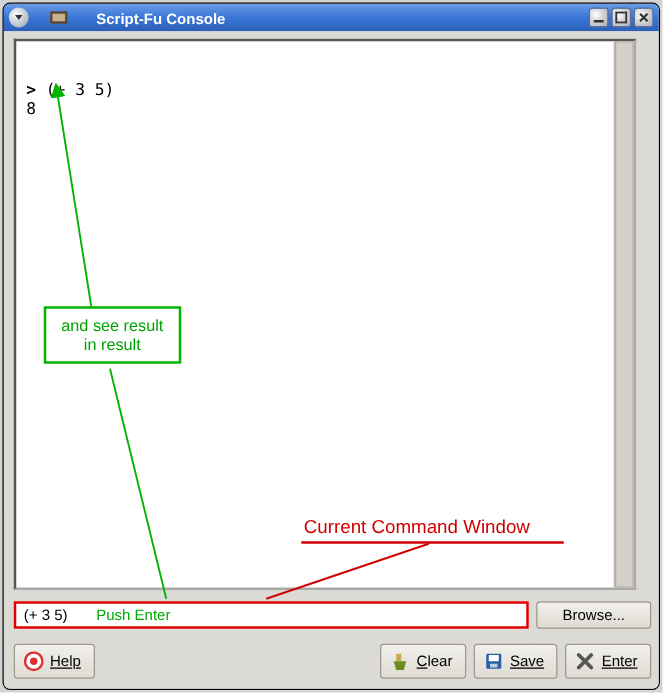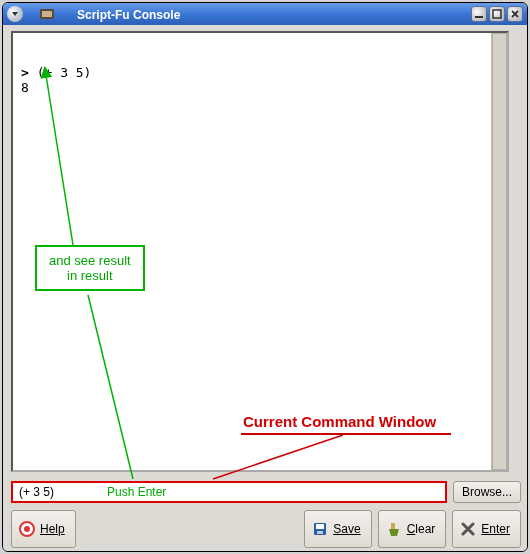--- a/index.html
+++ b/index.html
@@ -110,39 +110,38 @@
   }
   .cmd-input {
     border:none; outline:none;
     font-family: sans-serif;
     font-size:12px;
     width:60px;
     background:transparent;
   }
   .cmd-hint {
     color:#0a0; font-size:12px;
-    margin-left:30px;
   }
   .browse-btn {
     height:22px;
-    padding:0 8px;
+    padding:0 20px;
     background:linear-gradient(#f2f0ec,#dedbd3);
     border:1px solid #9c988e;
     border-radius:3px;
     font-size:12px;
     cursor:pointer;
   }
   .bottom-row {
     position:absolute;
     left:8px; bottom:6px;
     width:510px; height:32px;
     display:flex; align-items:center;
   }
   .btn {
-    height:38px;
+    height:28px;
     padding:0 10px 0 6px;
     background:linear-gradient(#f2f0ec,#dedbd3);
     border:1px solid #9c988e;
     border-radius:3px;
     font-size:12px;
     display:flex; align-items:center; gap:4px;
     cursor:pointer;
   }
   .btn .ul { text-decoration: underline; }
   .spacer { flex:1; }
@@ -155,21 +154,21 @@
     color:#00a400;
     font-size:13px;
     text-align:center;
     padding:6px 12px;
     background:transparent;
   }
   .anno-red-label {
     position:absolute;
     color:#d00000;
     font-size:15px;
-    font-weight:700;
+    font-weight:400;
   }
   .anno-red-underline {
     position:absolute;
     height:2px;
     background:#d00000;
   }
   svg.overlay {
     position:absolute;
     left:0; top:0;
     width:526px; height:528px;
@@ -240,35 +239,35 @@
               <circle cx="8" cy="8" r="7" fill="#fff" stroke="#d33" stroke-width="2"></circle>
               <circle cx="8" cy="8" r="3" fill="#d33"></circle>
             </svg>
         </span>
         <span><span class="ul">Help</span></span>
       </button>
       <div class="spacer"></div>
       <button class="btn" style="margin-right:6px;">
         <span class="iconbox">
           <svg width="16" height="16" viewBox="0 0 16 16">
+              <rect x="5" y="2" width="4" height="6" fill="#caa94a"></rect>
+              <path d="M3 8 L13 8 L11 15 L5 15 Z" fill="#6b8e23"></path>
+            </svg>
+        </span>
+        <span><span class="ul">C</span><span>lear</span></span>
+      </button>
+      <button class="btn" style="margin-right:6px;">
+        <span class="iconbox">
+          <svg width="16" height="16" viewBox="0 0 16 16">
               <rect x="2" y="2" width="12" height="12" rx="1" fill="#2a5fa8"></rect>
               <rect x="4" y="3" width="8" height="5" fill="#fff"></rect>
               <rect x="5" y="10" width="6" height="3" fill="#bcd"></rect>
             </svg>
         </span>
         <span><span class="ul">Save</span></span>
-      </button>
-      <button class="btn" style="margin-right:6px;">
-        <span class="iconbox">
-          <svg width="16" height="16" viewBox="0 0 16 16">
-              <rect x="5" y="2" width="4" height="6" fill="#caa94a"></rect>
-              <path d="M3 8 L13 8 L11 15 L5 15 Z" fill="#6b8e23"></path>
-            </svg>
-        </span>
-        <span><span class="ul">C</span><span>lear</span></span>
       </button>
       <button class="btn">
         <span class="iconbox">
           <svg width="14" height="14" viewBox="0 0 14 14">
               <path d="M2 2 L12 12 M12 2 L2 12" stroke="#555" stroke-width="3" stroke-linecap="round"></path>
             </svg>
         </span>
         <span><span class="ul">Enter</span></span>
       </button>
     </div>

